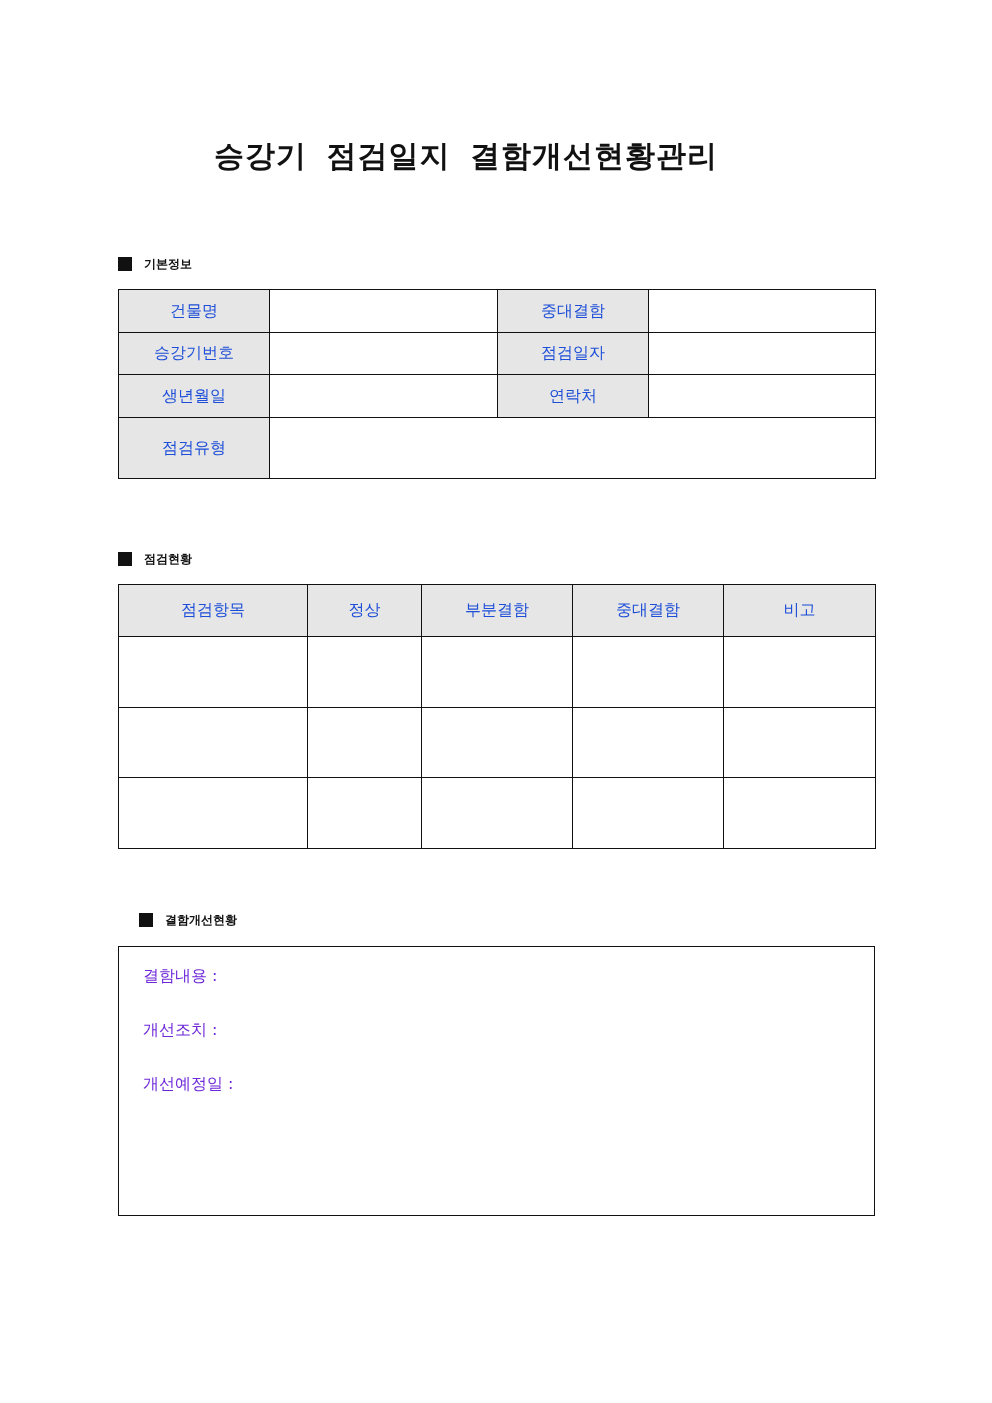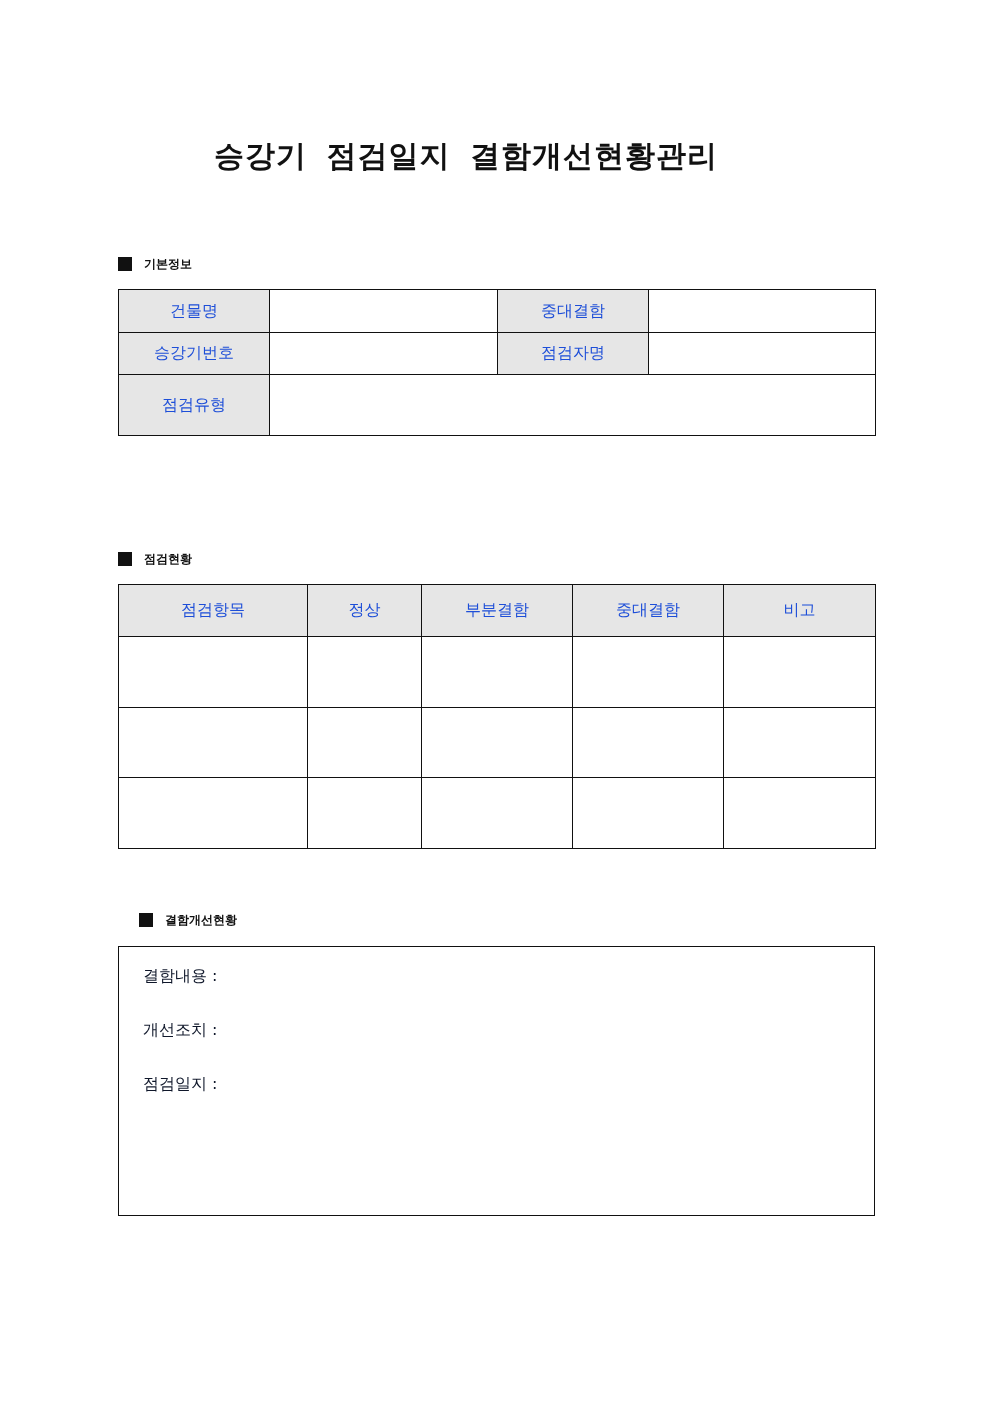--- a/index.html
+++ b/index.html
@@ -26,21 +26,21 @@
     text-align: center; vertical-align: middle; color: #1d4ed8;
   }
   .label-cell { background: #e6e6e6; }
   .value-cell { background: #fff; }
   .header-cell { background: #e6e6e6; }
   .improve-box {
     position: absolute; left: 118px; top: 946px; width: 755px; height: 268px;
     border: 1.5px solid #111;
   }
   .improve-line {
-    position: absolute; left: 24px; font-size: 16px; color: #0f172a;
+    position: absolute; left: 24px; font-size: 16px; color: #6d28d9;
   }
 </style>
 </head>
 <body>
 
 <div class="title">승강기  점검일지  결함개선현황관리</div>
 
 <div class="section-heading" style="top:252px;">
   <span class="square"></span>
   <span>기본정보</span>
@@ -56,21 +56,27 @@
   <tbody>
       <tr style="height:43px;">
     <td class="label-cell">건물명</td>
     <td class="value-cell"></td>
     <td class="label-cell">중대결함</td>
     <td class="value-cell"></td>
   </tr>
   <tr style="height:42px;">
     <td class="label-cell">승강기번호</td>
     <td class="value-cell"></td>
-    <td class="label-cell">점검자명</td>
+    <td class="label-cell">점검일자</td>
+    <td class="value-cell"></td>
+  </tr>
+  <tr style="height:43px;">
+    <td class="label-cell">생년월일</td>
+    <td class="value-cell"></td>
+    <td class="label-cell">연락처</td>
     <td class="value-cell"></td>
   </tr>
   <tr style="height:61px;">
     <td class="label-cell">점검유형</td>
     <td class="value-cell" colspan="3"></td>
   </tr>
 </tbody>
   </table>
 
 <div class="section-heading" style="top:547px;">
@@ -126,16 +132,16 @@
 <div class="improve-box">
   <div class="improve-line" style="top:19px;">
     <span>결함내용 :</span>
     <span></span>
   </div>
   <div class="improve-line" style="top:73px;">
     <span>개선조치 :</span>
     <span></span>
   </div>
   <div class="improve-line" style="top:127px;">
-    <span>점검일지 :</span>
+    <span>개선예정일 :</span>
     <span></span>
   </div>
 </div>
 
 </body></html>

